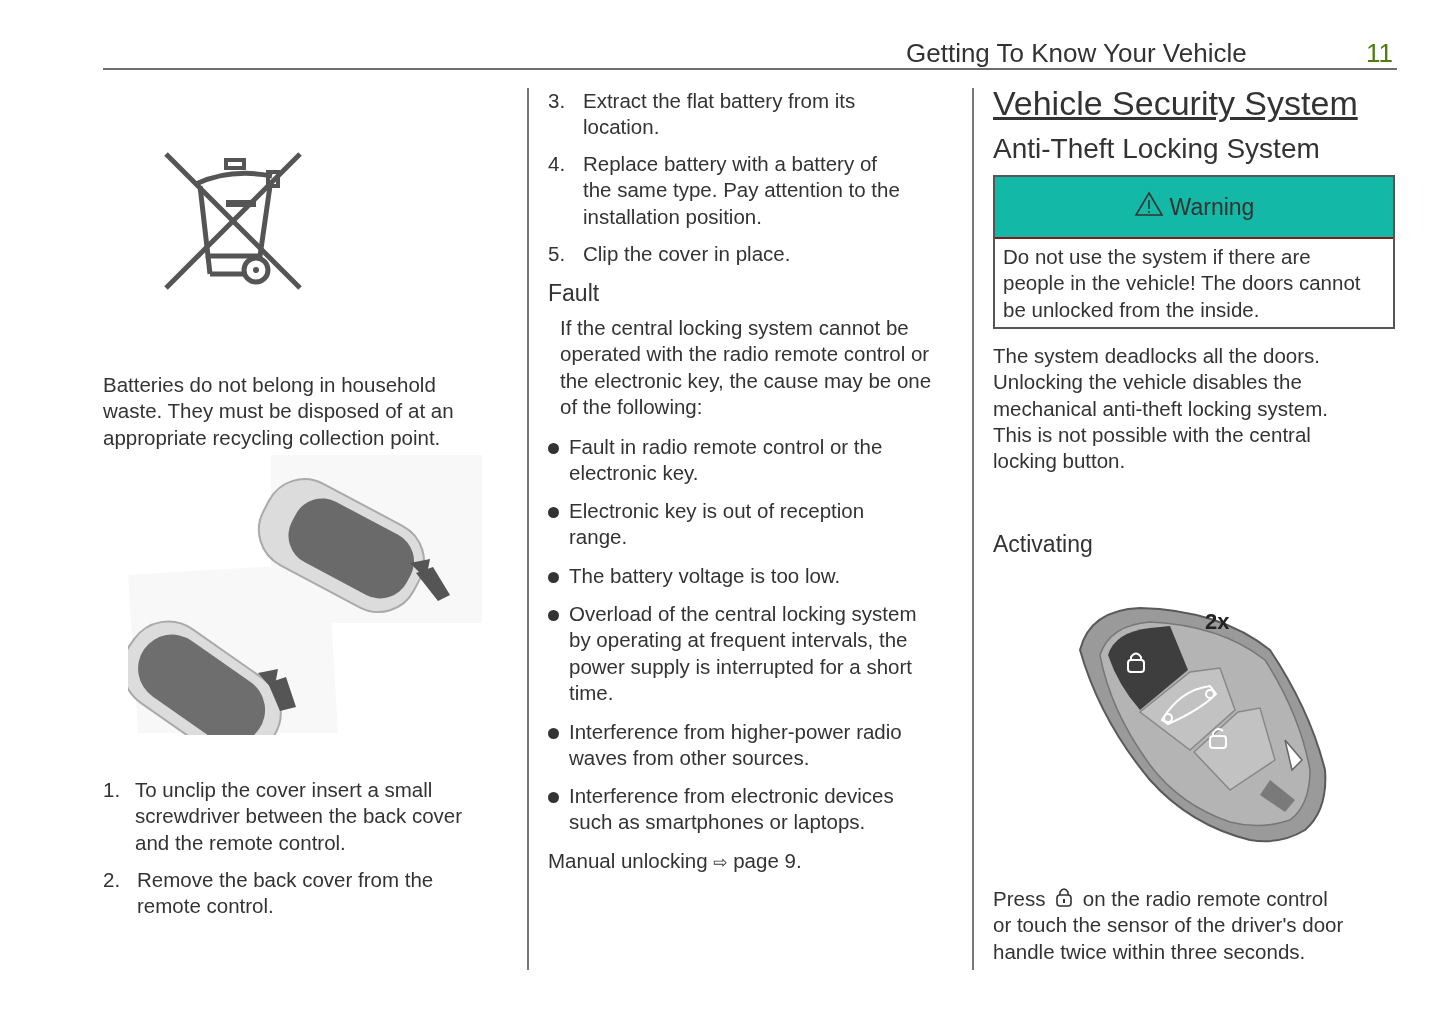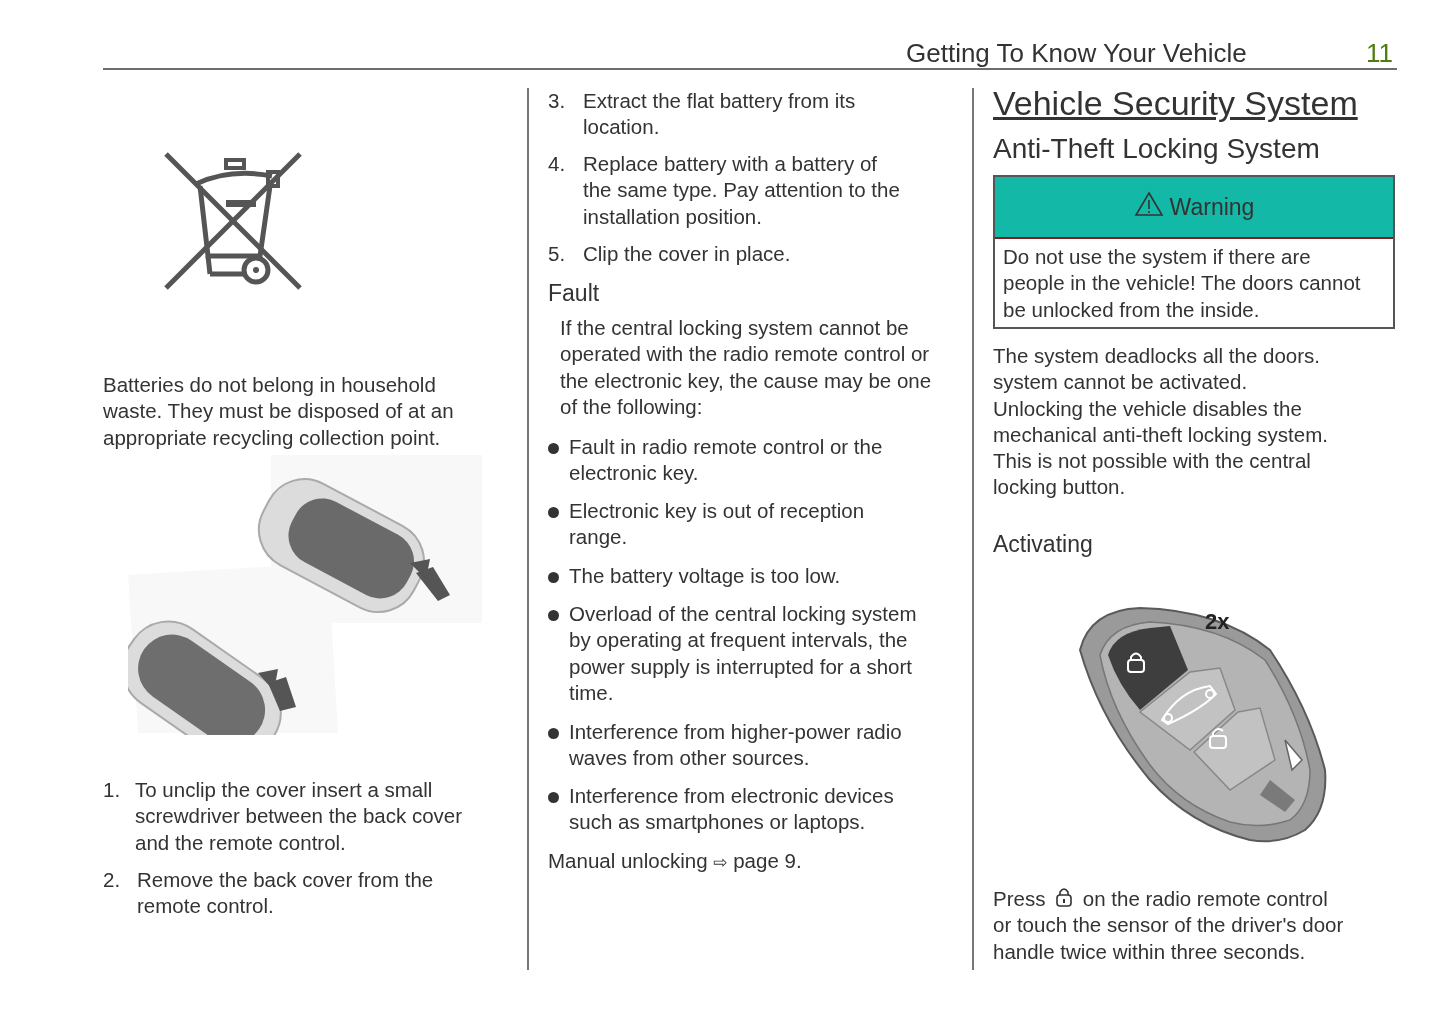--- a/index.html
+++ b/index.html
@@ -194,21 +194,20 @@
   </div>
   <div class="warning-body">
     <div>Do not use the system if there are</div>
     <div>people in the vehicle! The doors cannot</div>
     <div>be unlocked from the inside.</div>
   </div>
 </div>
 
 <div class="abs body-text" style="left:993px; top:343px; width:404px;">
   <div>The system deadlocks all the doors.</div>
-  <div>system cannot be activated.</div>
   <div>Unlocking the vehicle disables the</div>
   <div>mechanical anti-theft locking system.</div>
   <div>This is not possible with the central</div>
   <div>locking button.</div>
 </div>
 
 <div class="abs h-small" style="left:993px; top:531px;">Activating</div>
 
 <div class="abs" style="left:1070px; top:600px; width:260px; height:250px;">
   <svg width="260" height="250" viewBox="0 0 260 250">

